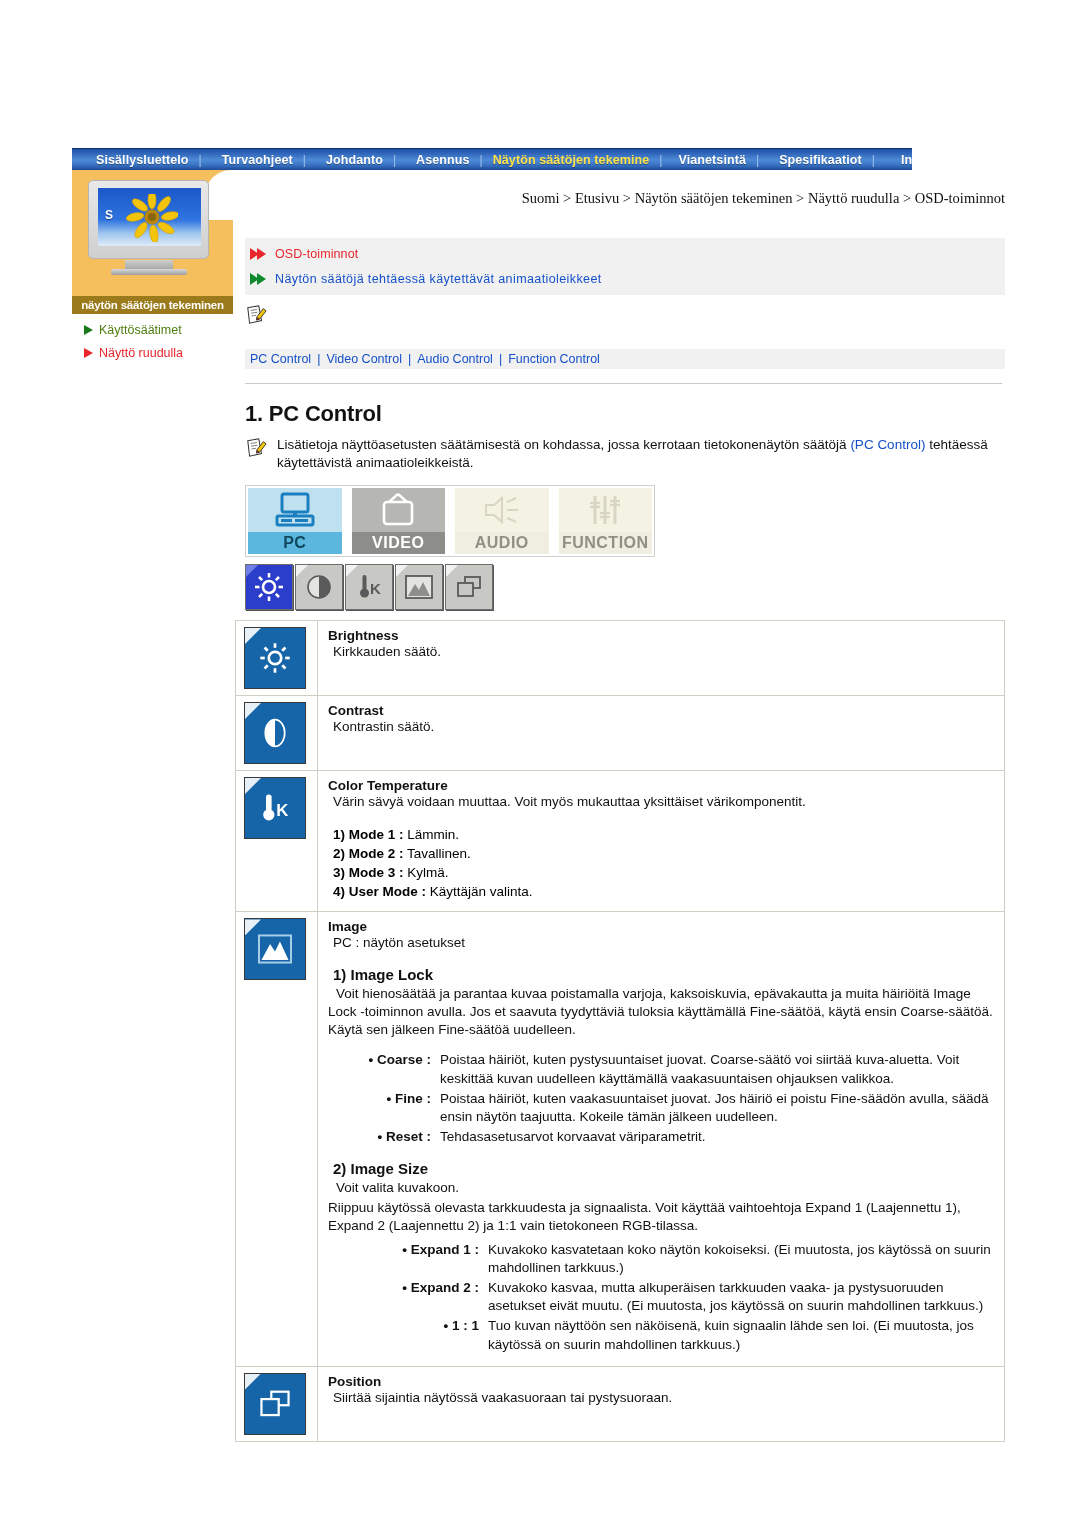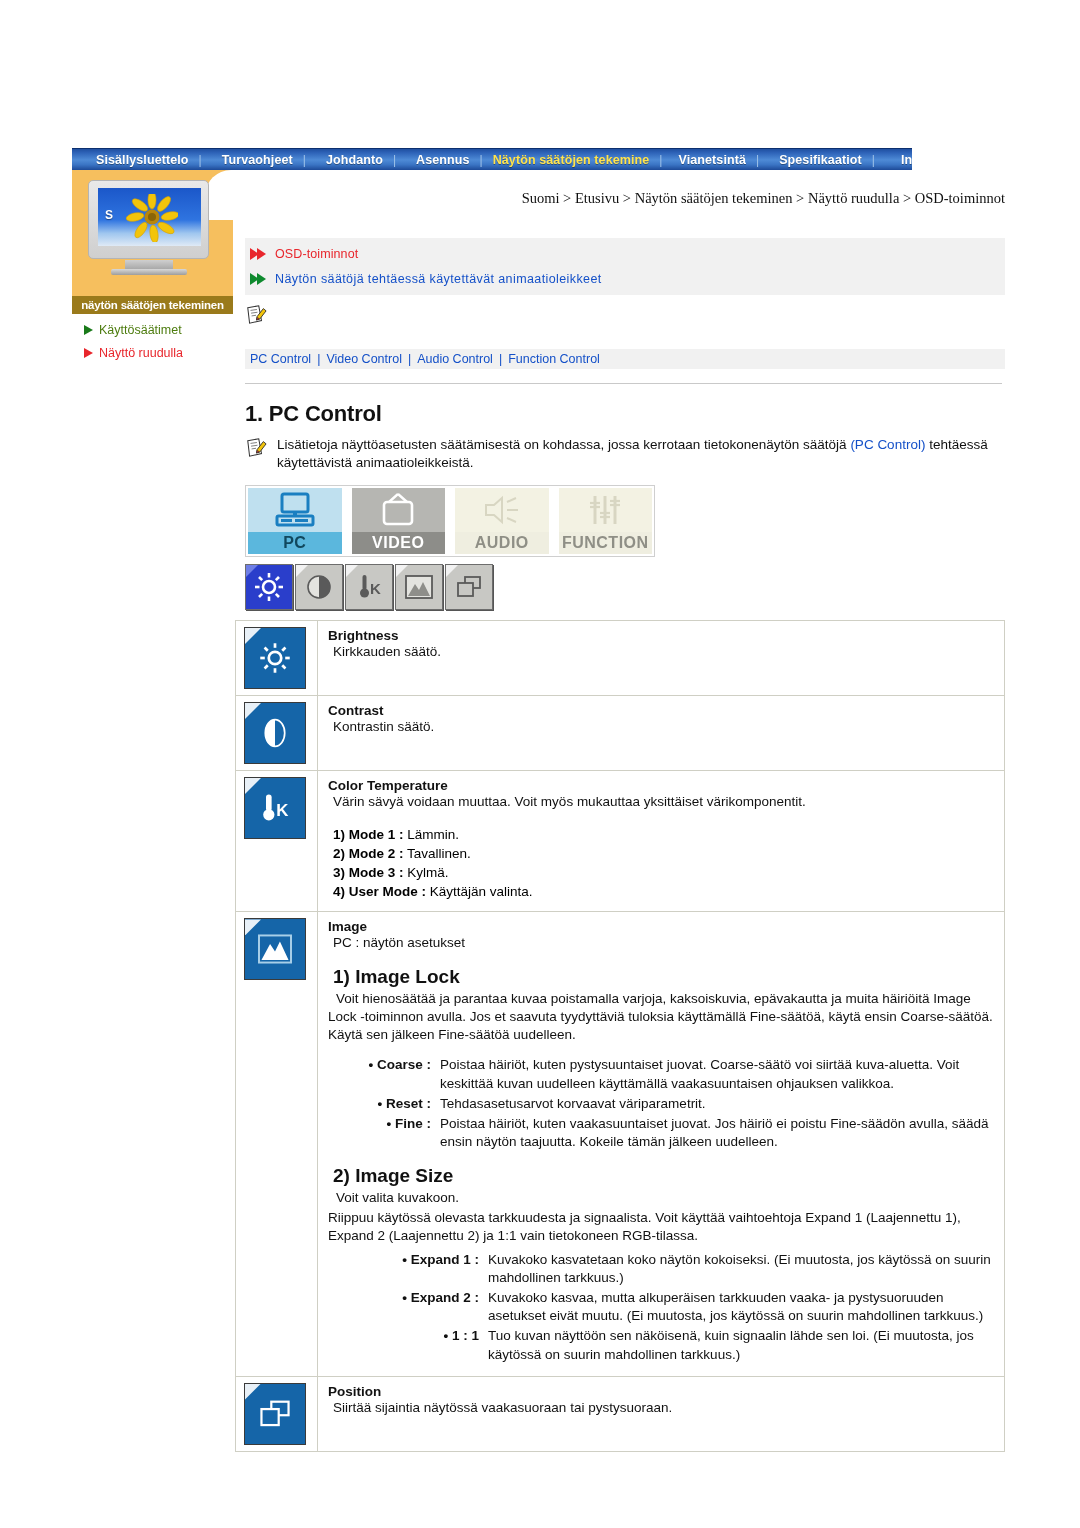--- a/index.html
+++ b/index.html
@@ -191,21 +191,21 @@
     position:relative; display:flex; align-items:center; justify-content:center;
   }
   .bigico::before{
     content:""; position:absolute; left:0; top:0; width:16px; height:16px;
     background:#ffffff; clip-path:polygon(0 0,100% 0,0 100%); opacity:.9;
   }
   .tcell-txt{ flex:1 1 auto; padding:7px 10px 10px 10px; }
   .rtitle{ font-size:13.5px; font-weight:bold; color:#111; }
   .rdesc{ font-size:13.5px; color:#111; padding-left:5px; line-height:1.32; }
   .rblock{ margin-top:14px; }
-  .rsub{ font-size:19px; font-weight:bold; color:#111; padding-left:5px; }
+  .rsub{ font-size:15px; font-weight:bold; color:#111; padding-left:5px; }
   .rbody{ font-size:13.5px; color:#111; line-height:1.34; margin-top:2px; }
   .rbody.ind{ text-indent:8px; }
 
   .deflist{ margin-top:12px; }
   .defrow{ display:flex; font-size:13.5px; line-height:1.34; margin-bottom:2px; }
   .defterm{ flex:0 0 112px; text-align:right; padding-right:9px; font-weight:bold; color:#111; white-space:nowrap; }
   .defdesc{ flex:1 1 auto; color:#111; }
   .deflist.wide .defterm{ flex:0 0 160px; }
   .modes{ margin-top:14px; }
   .mode{ font-size:13.5px; line-height:1.42; padding-left:5px; }
@@ -509,26 +509,26 @@
         <div class="rblock">
           <div class="rsub">1) Image Lock</div>
           <div class="rbody ind">Voit hienosäätää ja parantaa kuvaa poistamalla varjoja, kaksoiskuvia, epävakautta ja muita häiriöitä Image Lock -toiminnon avulla. Jos et saavuta tyydyttäviä tuloksia käyttämällä Fine-säätöä, käytä ensin Coarse-säätöä. Käytä sen jälkeen Fine-säätöä uudelleen.</div>
 
           <div class="deflist">
             <div class="defrow">
               <div class="defterm">• Coarse :</div>
               <div class="defdesc">Poistaa häiriöt, kuten pystysuuntaiset juovat. Coarse-säätö voi siirtää kuva-aluetta. Voit keskittää kuvan uudelleen käyttämällä vaakasuuntaisen ohjauksen valikkoa.</div>
             </div>
             <div class="defrow">
+              <div class="defterm">• Fine :</div>
+              <div class="defdesc">Poistaa häiriöt, kuten vaakasuuntaiset juovat. Jos häiriö ei poistu Fine-säädön avulla, säädä ensin näytön taajuutta. Kokeile tämän jälkeen uudelleen.</div>
+            </div>
+            <div class="defrow">
               <div class="defterm">• Reset :</div>
               <div class="defdesc">Tehdasasetusarvot korvaavat väriparametrit.</div>
-            </div>
-            <div class="defrow">
-              <div class="defterm">• Fine :</div>
-              <div class="defdesc">Poistaa häiriöt, kuten vaakasuuntaiset juovat. Jos häiriö ei poistu Fine-säädön avulla, säädä ensin näytön taajuutta. Kokeile tämän jälkeen uudelleen.</div>
             </div>
           </div>
         </div>
 
         <div class="rblock">
           <div class="rsub">2) Image Size</div>
           <div class="rbody ind">Voit valita kuvakoon.</div>
           <div class="rbody">Riippuu käytössä olevasta tarkkuudesta ja signaalista. Voit käyttää vaihtoehtoja Expand 1 (Laajennettu 1), Expand 2 (Laajennettu 2) ja 1:1 vain tietokoneen RGB-tilassa.</div>
 
           <div class="deflist wide" style="margin-top:6px">

